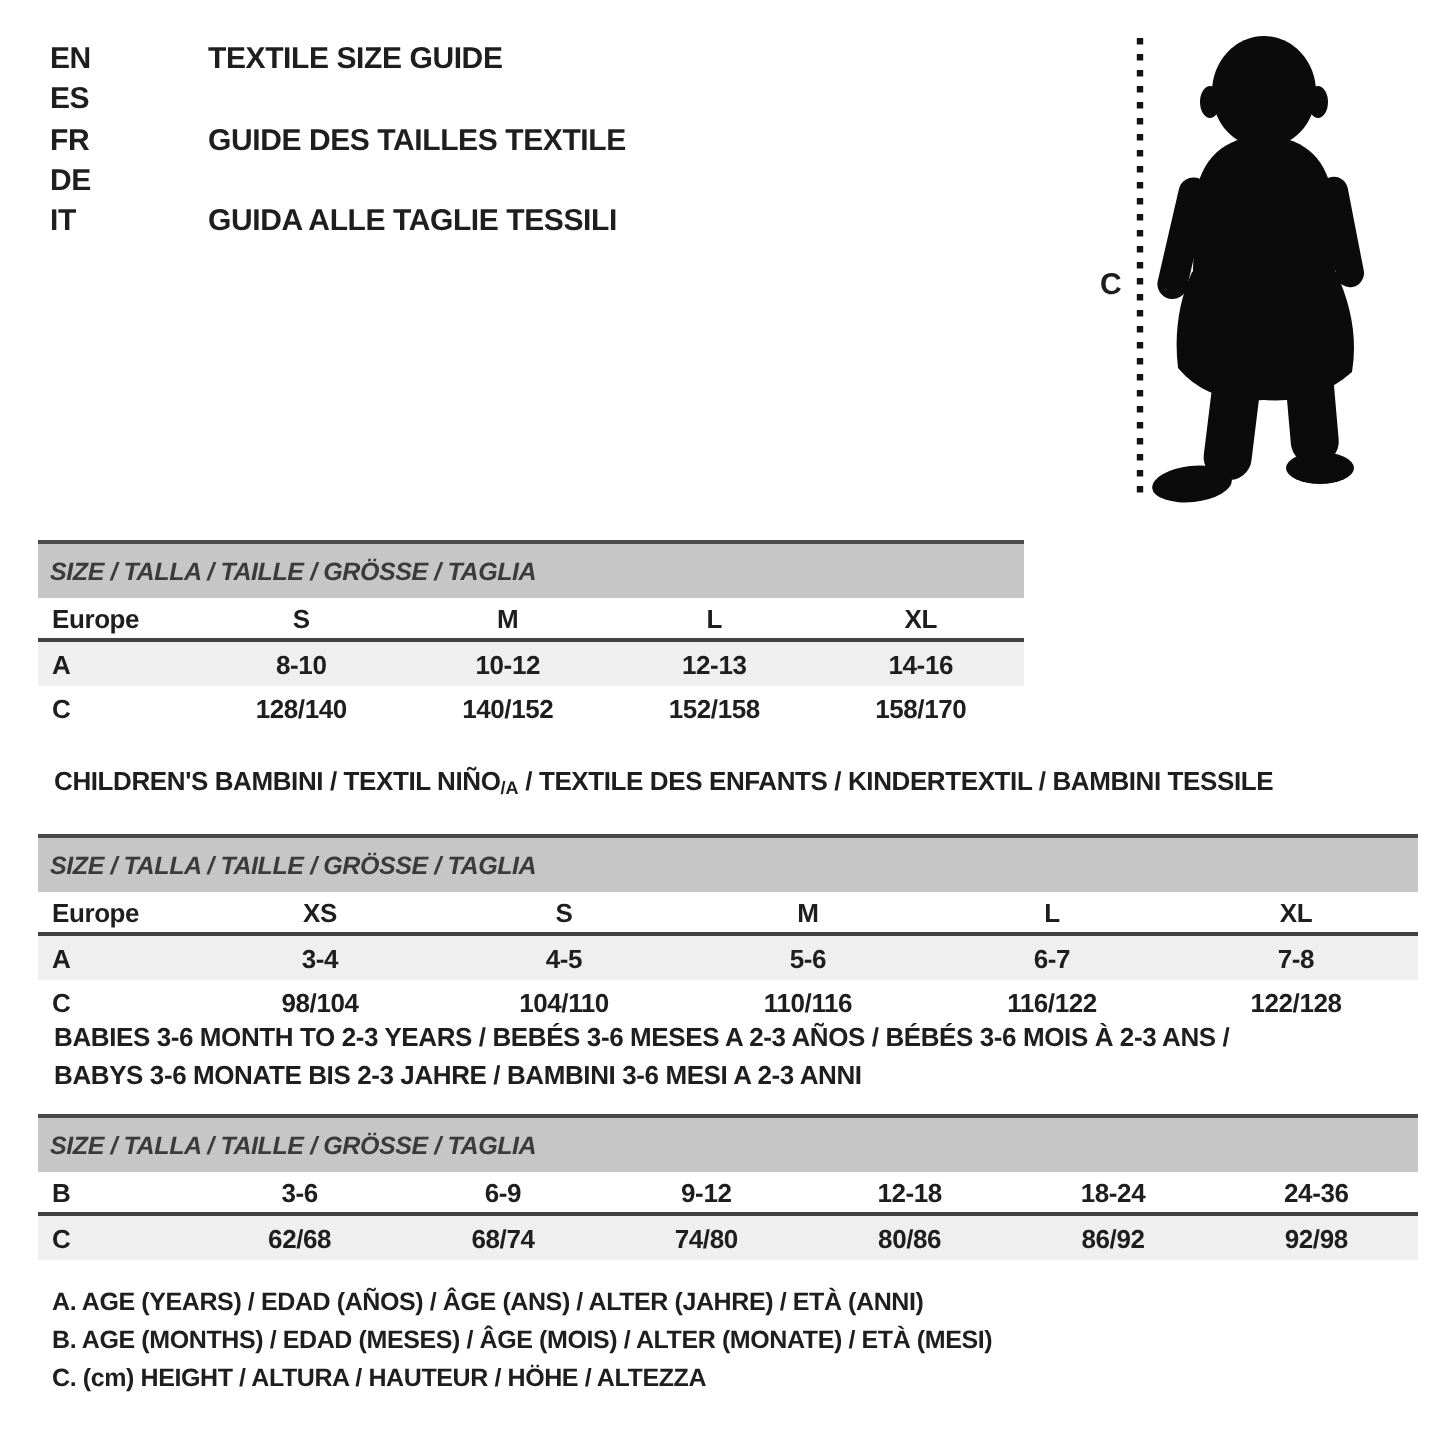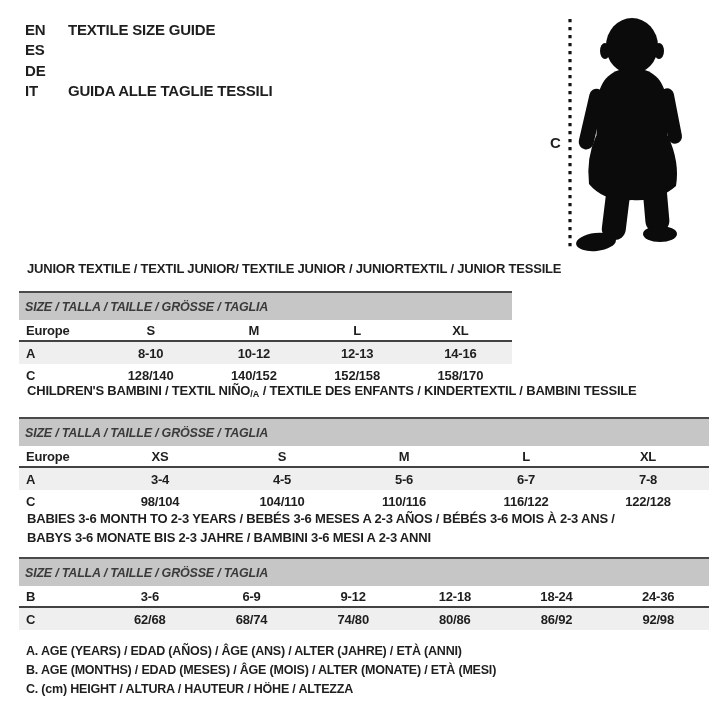--- a/index.html
+++ b/index.html
@@ -6,21 +6,21 @@
     --text:#1e1e1e; --header-bar:#c6c6c6; --shaded-row:#efefef;
     --rule:#424242; --silhouette:#0b0b0b;
   }
   *{margin:0;padding:0;box-sizing:border-box;}
   html,body{width:720px;height:720px;background:#fff;overflow:hidden;}
   body{font-family:"Liberation Sans","DejaVu Sans",sans-serif;color:var(--text);font-weight:700;position:relative;}
   .page{position:absolute;inset:0;background:#fff;}
 
   
   .langs{position:absolute;left:25px;top:20px;}
-  .lang-row{display:grid;grid-template-columns:43px auto;line-height:20.3px;font-size:15px;letter-spacing:-0.2px;}
+  .lang-row{display:grid;grid-template-columns:43px auto;line-height:20.3px;font-size:15px;letter-spacing:-0.2px;gap:36px;}
 
   
   .figure{position:absolute;left:540px;top:6px;width:158px;height:246px;}
   .figure svg{position:absolute;inset:0;}
   .c-label{position:absolute;left:10px;top:128px;font-size:15px;}
 
   
   .section{position:absolute;left:19px;}
   .sec-title{font-size:13px;letter-spacing:-0.2px;padding-left:8px;white-space:nowrap;}
   .sec-title .subA{font-size:9px;vertical-align:-2px;letter-spacing:0;}
@@ -58,20 +58,24 @@
 
   <section class="langs">
     <div class="lang-row">
       <span>EN</span>
       <span>TEXTILE SIZE GUIDE</span>
     </div>
     <div class="lang-row">
       <span>ES</span>
     </div>
     <div class="lang-row">
+      <span>FR</span>
+      <span>GUIDE DES TAILLES TEXTILE</span>
+    </div>
+    <div class="lang-row">
       <span>DE</span>
     </div>
     <div class="lang-row">
       <span>IT</span>
       <span>GUIDA ALLE TAGLIE TESSILI</span>
     </div>
   </section>
 
   <figure class="figure">
     <svg viewBox="0 0 158 246" width="158" height="246">
@@ -88,21 +92,20 @@
         <rect x="64" y="176" width="24" height="58" rx="11" transform="rotate(7 76 205)"></rect>
         <rect x="104" y="172" width="24" height="54" rx="11" transform="rotate(-5 116 199)"></rect>
         <ellipse cx="56" cy="236" rx="20" ry="9" transform="rotate(-6 56 236)"></ellipse>
         <ellipse cx="120" cy="228" rx="17" ry="8"></ellipse>
       </g>
     </svg>
     <span class="c-label">C</span>
   </figure>
 
   <section class="section" id="section-junior">
-    <div class="sec-title">JUNIOR TEXTILE / TEXTIL JUNIOR/ TEXTILE JUNIOR / JUNIORTEXTIL / JUNIOR TESSILE</div>
     <div class="size-table">
       <div class="thead">SIZE / TALLA / TAILLE / GRÖSSE / TAGLIA</div>
       <div class="trow cols-4 divider">
         <span class="lbl">Europe</span>
         <span class="val">S</span>
         <span class="val">M</span>
         <span class="val">L</span>
         <span class="val">XL</span>
       </div>
       <div class="trow cols-4 shaded">

